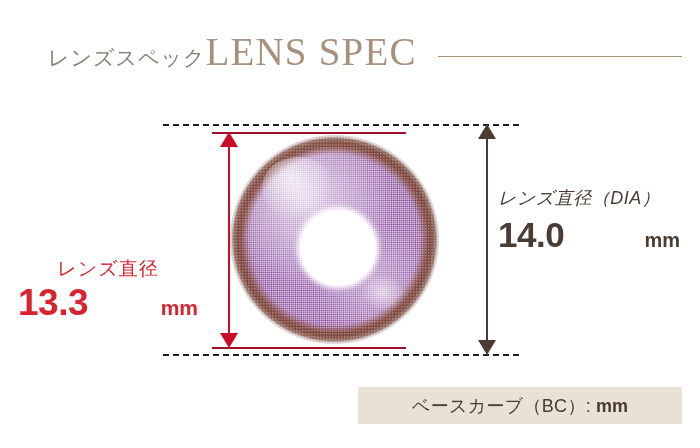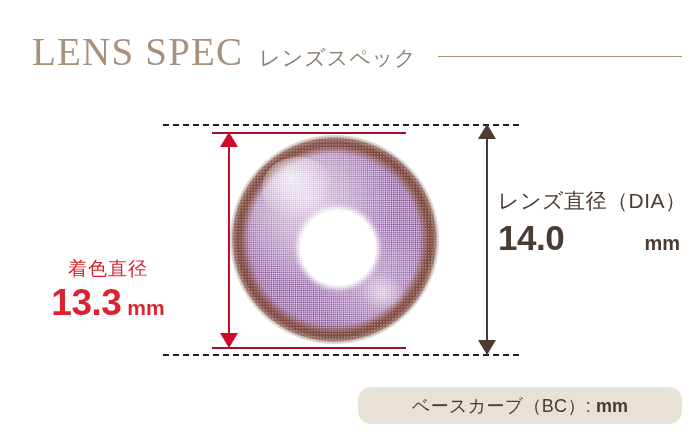--- a/index.html
+++ b/index.html
@@ -210,21 +210,21 @@
   #spec-colored-label {
     font-size: 19px;
     letter-spacing: 1px;
     line-height: 1.2;
     font-weight: 500;
   }
   #spec-colored-value-row {
     margin-top: 2px;
     display: flex;
     align-items: baseline;
-    justify-content: center;
+    justify-content: space-between;
   }
   #spec-colored-value {
     font-size: 37px;
     font-weight: bold;
     line-height: 1.1;
     letter-spacing: -0.5px;
   }
   #spec-colored-unit {
     font-size: 21px;
     font-weight: bold;
@@ -233,24 +233,25 @@
 
   
   #spec-dia {
     position: absolute;
     left: 498px;
     top: 188px;
     width: 196px;
     color: #4a3c33;
   }
   #spec-dia-label {
-    font-size: 21px;
+    font-size: 18px;
     letter-spacing: 0.5px;
     line-height: 1.2;
     white-space: nowrap;
+    font-style: italic;
   }
   #spec-dia-value-row {
     margin-top: 6px;
     display: flex;
     align-items: baseline;
     justify-content: space-between;
     padding-right: 14px;
   }
   #spec-dia-value {
     font-size: 35px;
@@ -269,21 +270,20 @@
     position: absolute;
     left: 358px;
     top: 387px;
     width: 324px;
     height: 37px;
     background: #e8e1d5;
     display: flex;
     align-items: center;
     justify-content: center;
     box-sizing: border-box;
-    border-radius: 13px;
   }
   #spec-bc-inner {
     display: flex;
     align-items: baseline;
     color: #4a3c33;
     white-space: nowrap;
   }
   #spec-bc-label {
     font-size: 18px;
     letter-spacing: 0.3px;
@@ -299,22 +299,22 @@
     font-weight: bold;
     margin-left: 5px;
   }
 </style>
 </head>
 <body>
 
 <div id="page">
 
   <div id="header-title">
+    <span id="title-jp">レンズスペック</span>
     <span id="title-en">LENS SPEC</span>
-    <span id="title-jp">レンズスペック</span>
   </div>
   <div id="title-rule"></div>
 
   <div id="diagram">
 
     <div id="dash-top" class="dash-line"></div>
     <div id="dash-bottom" class="dash-line"></div>
 
     <div id="red-rule-top" class="red-rule"></div>
     <div id="red-rule-bottom" class="red-rule"></div>
@@ -351,21 +351,21 @@
     <div id="arrow-red-line" class="arrow-line"></div>
     <div id="arrow-red-head-top" class="arrow-head"></div>
     <div id="arrow-red-head-bottom" class="arrow-head"></div>
 
     <div id="arrow-brown-line" class="arrow-line"></div>
     <div id="arrow-brown-head-top" class="arrow-head"></div>
     <div id="arrow-brown-head-bottom" class="arrow-head"></div>
   </div>
 
   <div id="spec-colored">
-    <div id="spec-colored-label">着色直径</div>
+    <div id="spec-colored-label">レンズ直径</div>
     <div id="spec-colored-value-row">
       <span id="spec-colored-value">13.3</span>
       <span id="spec-colored-unit">mm</span>
     </div>
   </div>
 
   <div id="spec-dia">
     <div id="spec-dia-label">レンズ直径（DIA）</div>
     <div id="spec-dia-value-row">
       <span id="spec-dia-value">14.0</span>

